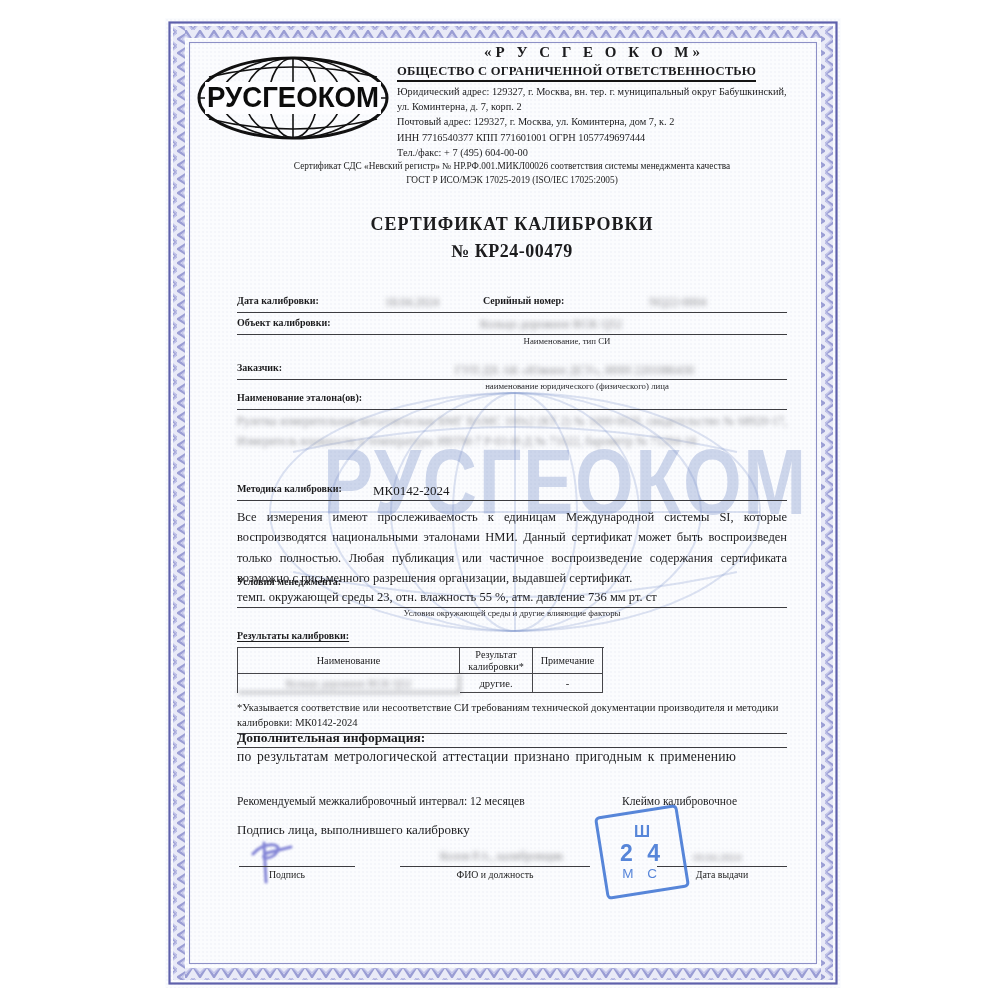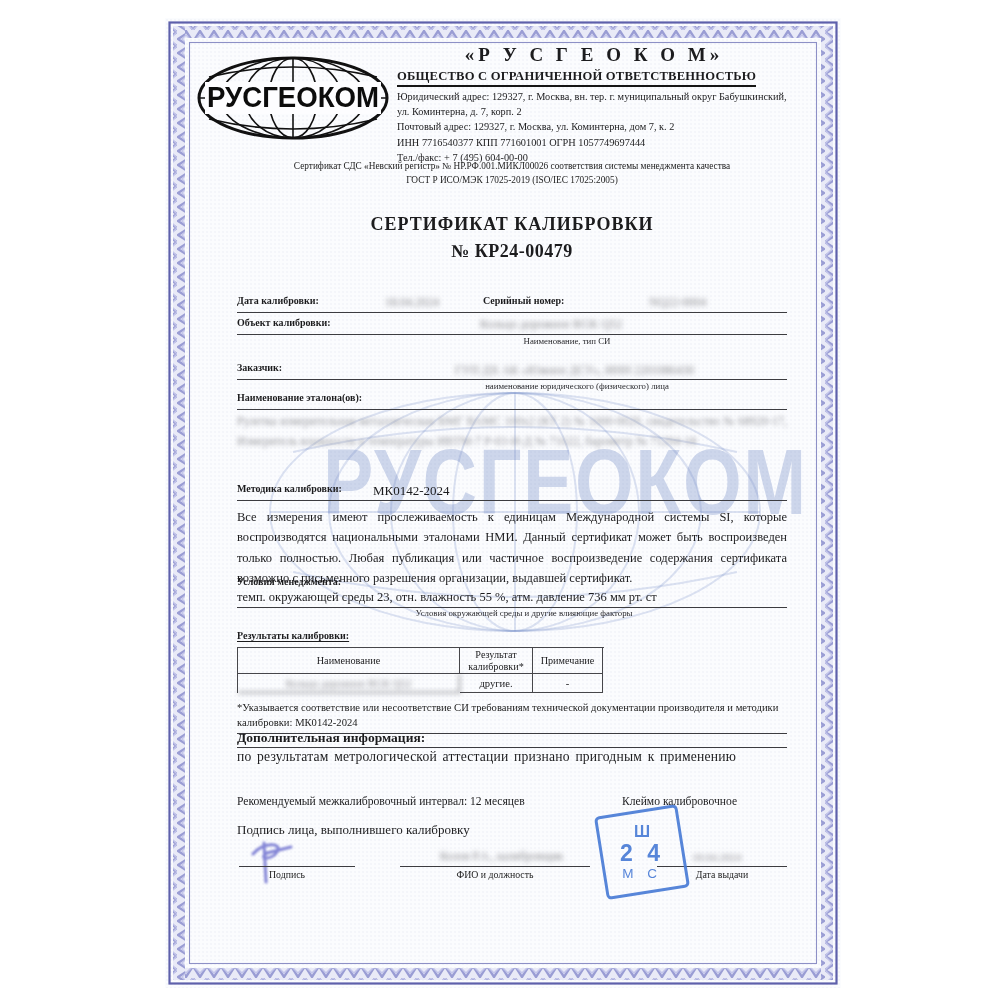--- a/index.html
+++ b/index.html
@@ -17,21 +17,21 @@
   .content{position:absolute;left:72px;top:0;width:550px;height:100%;z-index:2;}
   .abs{position:absolute;}
   .center{text-align:center;}
   .blur{filter:blur(2.4px);color:#8b8b8f;}
   .blur-soft{filter:blur(2.1px);color:#97979c;}
   .rule{border-bottom:1.3px solid #3c3c40;}
   .caption{font-size:8.8px;color:#2a2a2e;}
   
   .logo-box{left:30px;top:37px;width:196px;height:86px;}
   .hdr{left:232px;top:26px;width:394px;}
-  .hdr-big{font-size:19px;font-weight:bold;letter-spacing:4px;text-align:center;white-space:nowrap;}
+  .hdr-big{font-size:15px;font-weight:bold;letter-spacing:4px;text-align:center;white-space:nowrap;}
   .hdr-ooo{display:inline-block;font-size:12.6px;font-weight:bold;border-bottom:2px solid #151515;margin-top:3px;padding-bottom:1px;letter-spacing:.2px;}
   .hdr-addr{font-size:10.3px;line-height:1.42;margin-top:3px;}
   .accred{left:0;top:141px;width:550px;font-size:9.3px;line-height:1.55;text-align:center;color:#222;}
   .title1{left:0;top:196px;width:550px;font-size:18px;font-weight:bold;letter-spacing:1px;text-align:center;}
   .title2{left:0;top:223px;width:550px;font-size:18px;font-weight:bold;letter-spacing:.5px;text-align:center;}
   
   .frow{left:0;width:550px;height:17px;font-size:13px;}
   .flabel{font-weight:bold;font-size:10px;}
   .fval{font-size:12px;}
   
@@ -191,21 +191,21 @@
       <span class="abs flabel" style="left:0;top:2px">Методика калибровки:</span>
       <span class="abs" style="left:136px;top:2px;font-size:13px">МК0142-2024</span>
     </div>
 
     <div class="abs trace-par">Все измерения имеют прослеживаемость к единицам Международной системы SI, которые воспроизводятся национальными эталонами НМИ. Данный сертификат может быть воспроизведен только полностью. Любая публикация или частичное воспроизведение содержания сертификата возможно с письменного разрешения организации, выдавшей сертификат.</div>
 
     <div class="abs flabel" style="top:558px;left:0">Условия менеджмента:</div>
     <div class="abs frow rule" style="top:572px">
       <span class="abs" style="left:0;font-size:12.5px">темп. окружающей среды 23, отн. влажность 55 %, атм. давление 736 мм рт. ст</span>
     </div>
-    <div class="abs caption center" style="top:590px;left:12px;width:550px">Условия окружающей среды и другие влияющие факторы</div>
+    <div class="abs caption center" style="top:590px;left:0;width:550px">Условия окружающей среды и другие влияющие факторы</div>
 
     <div class="abs flabel" style="top:612px;left:0;text-decoration:underline;text-underline-offset:2px">Результаты калибровки:</div>
     <div class="abs rtable">
       <div class="tr th">
         <div class="td c1">Наименование</div>
         <div class="td c2">Результат калибровки*</div>
         <div class="td c3">Примечание</div>
       </div>
       <div class="tr dr">
         <div class="td c1 blur">Кольцо дорожное RGK Q52</div>

